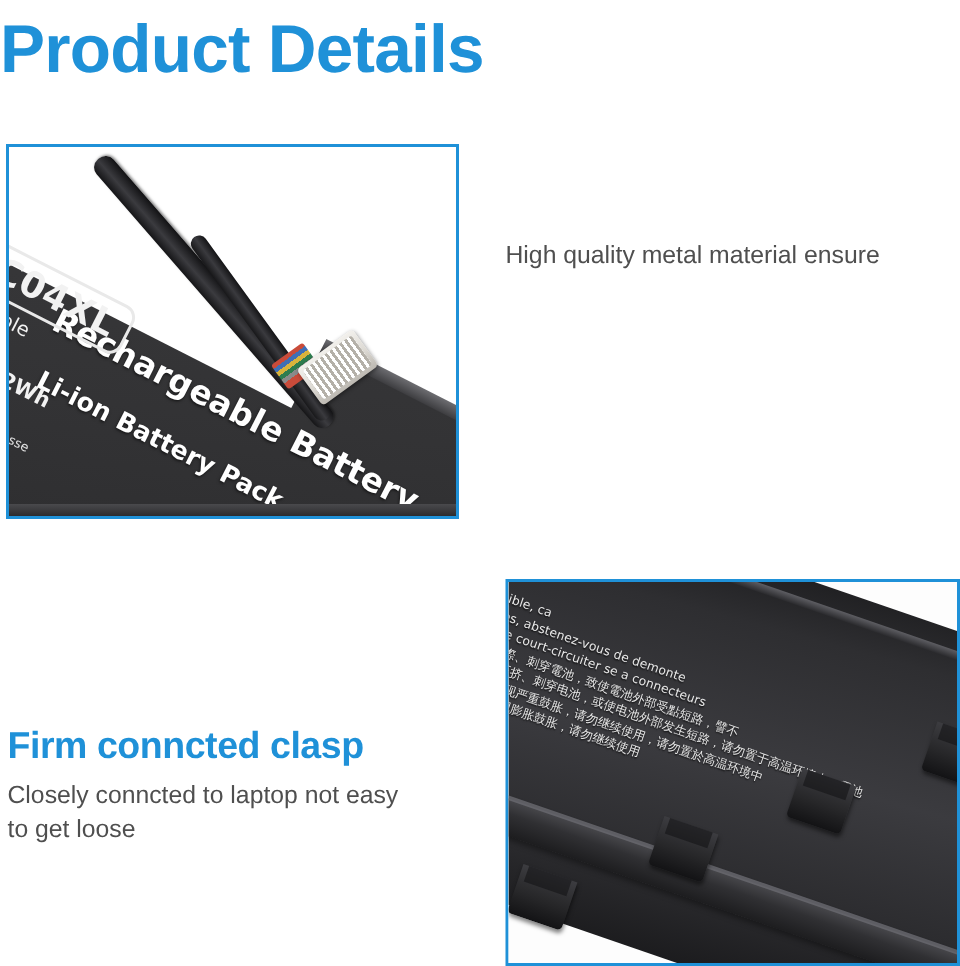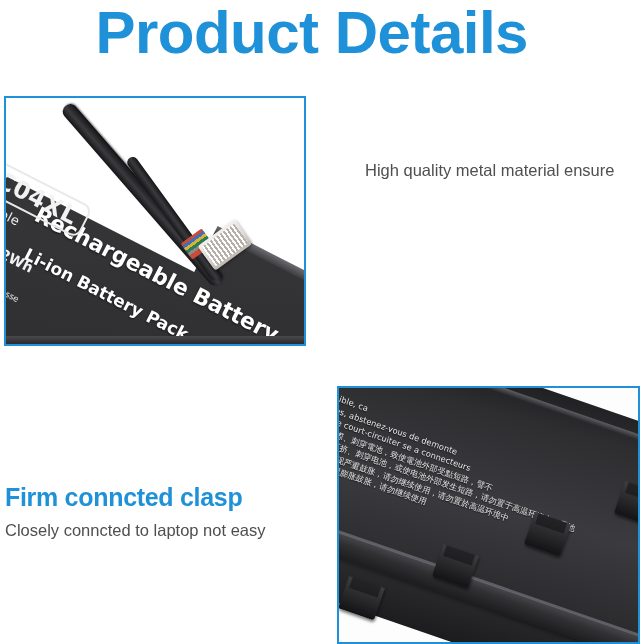--- a/index.html
+++ b/index.html
@@ -15,22 +15,22 @@
     font-family: "Liberation Sans", sans-serif;
     -webkit-font-smoothing: antialiased;
   }
 
   
   .page-title {
     position: absolute;
     left: 0;
     top: 2px;
     width: 528px;
-    text-align: right;
-    font-size: 60px;
+    text-align: left;
+    font-size: 45px;
     font-weight: bold;
     color: #1f91d8;
     letter-spacing: -0.5px;
     line-height: 62px;
     white-space: nowrap;
   }
 
   
   .photo-frame {
     position: absolute;
@@ -60,21 +60,21 @@
     color: #4f4f4f;
     line-height: 23px;
     font-weight: normal;
   }
   .block-tr {
     position: absolute;
     left: 337px;
     top: 152px;
     width: 304px;
   }
-  .block-tr .feature-body { margin-top: 7px; margin-left: 28px; }
+  .block-tr .feature-body { margin-top: 7px; }
   .block-bl {
     position: absolute;
     left: 5px;
     top: 482px;
     width: 312px;
   }
   .block-bl .feature-body { margin-top: 7px; }
 
   
   #photo-interface { left: 4px; top: 96px; width: 302px; height: 250px; }
@@ -353,20 +353,21 @@
 <div class="block-tr">
   <div class="feature-body">
     <div>High quality metal material ensure</div>
   </div>
 </div>
 
 <div class="block-bl">
   <div class="feature-heading">Firm conncted clasp</div>
   <div class="feature-body">
     <div>Closely conncted to laptop not easy</div>
+    <div>to get loose</div>
   </div>
 </div>
 
 <div class="photo-frame" id="photo-clasp">
   <div class="photo-inner">
     <div class="bat2-white"></div>
     <div class="bat2-body"></div>
     <div class="bat2-top-hi"></div>
 
     <div class="bat2-text" id="clasp-warning-text">

